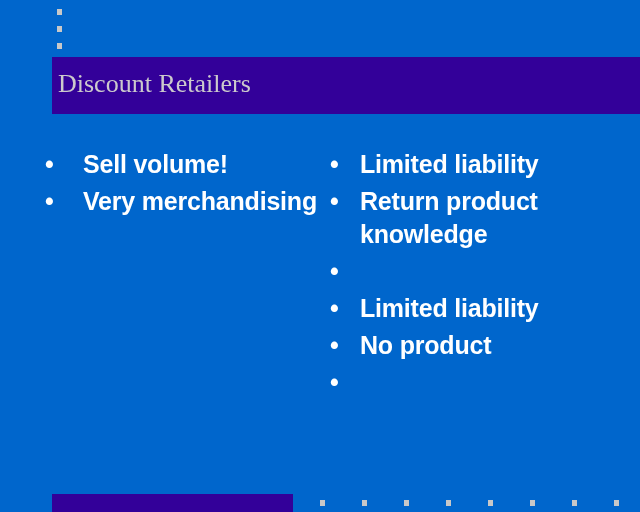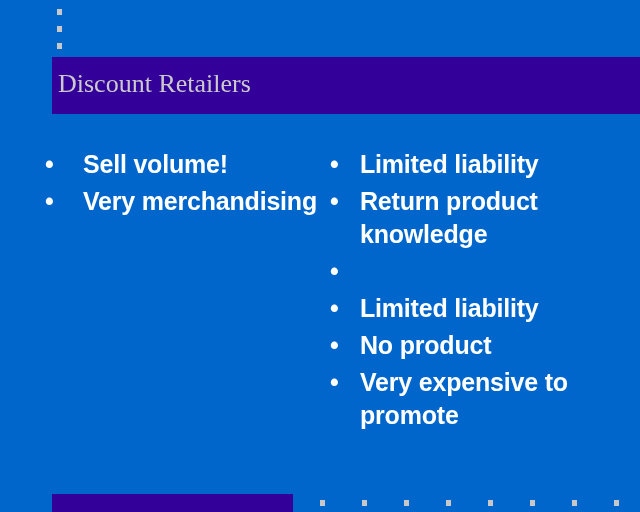--- a/index.html
+++ b/index.html
@@ -167,21 +167,20 @@
         <div class="bullet-item">
           <span class="bullet-mark">•</span>
           <span class="bullet-text">Limited liability</span>
         </div>
         <div class="bullet-item">
           <span class="bullet-mark">•</span>
           <span class="bullet-text">No product</span>
         </div>
         <div class="bullet-item">
           <span class="bullet-mark">•</span>
-          <span class="bullet-text">Very expensive to promote</span>
         </div>
       </div>
   </div>
 
   <div id="bottom-bar"></div>
 
   <div id="bottom-dot-row">
       <span class="bottom-dot" style="left: 320px;"></span>
       <span class="bottom-dot" style="left: 362px;"></span>
       <span class="bottom-dot" style="left: 404px;"></span>

